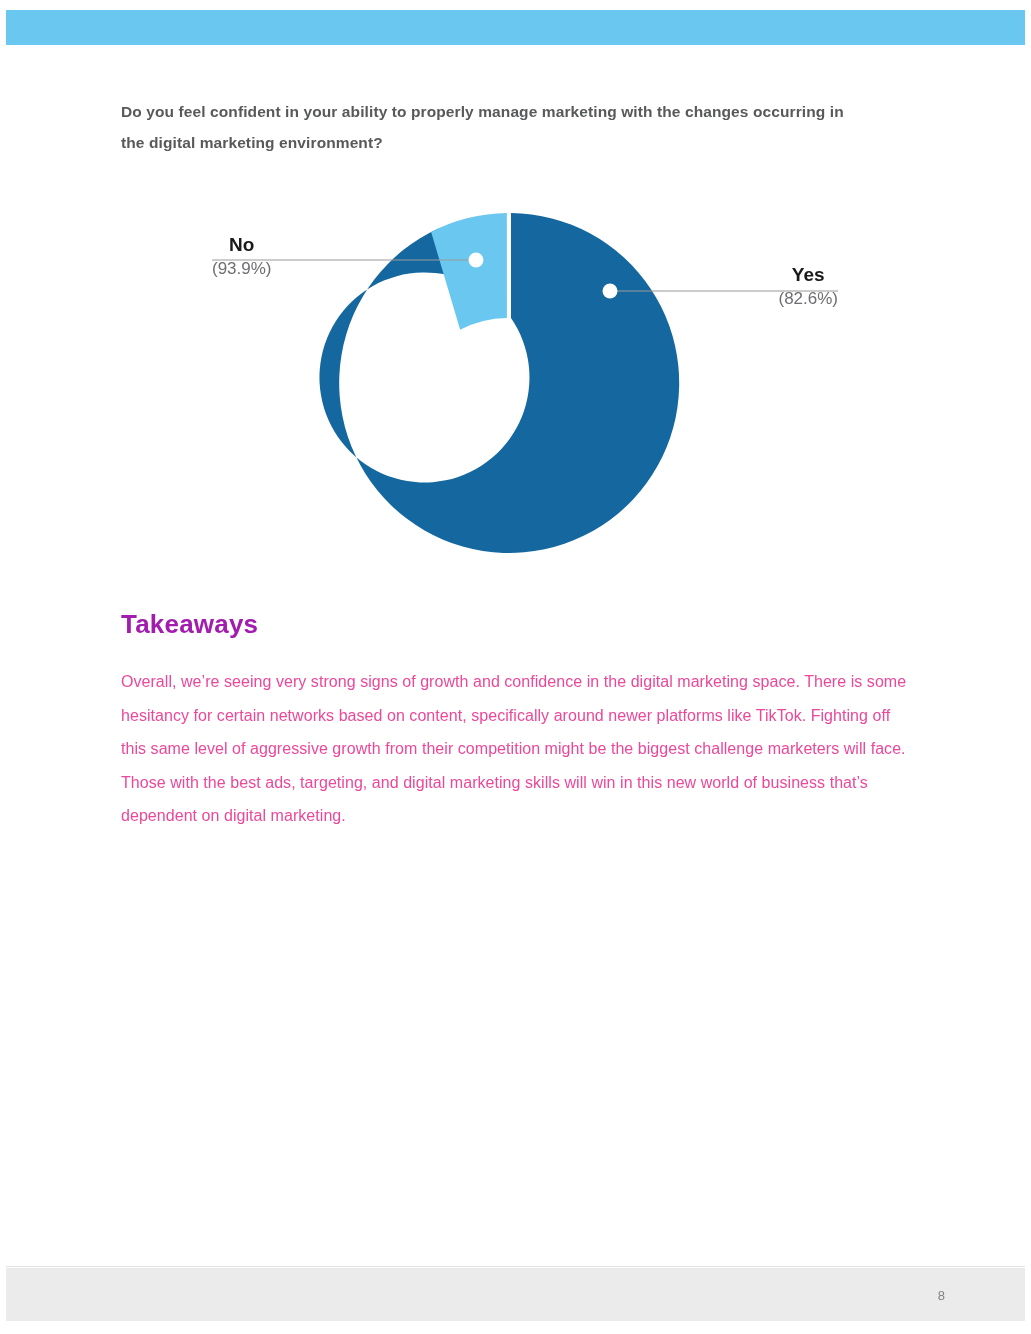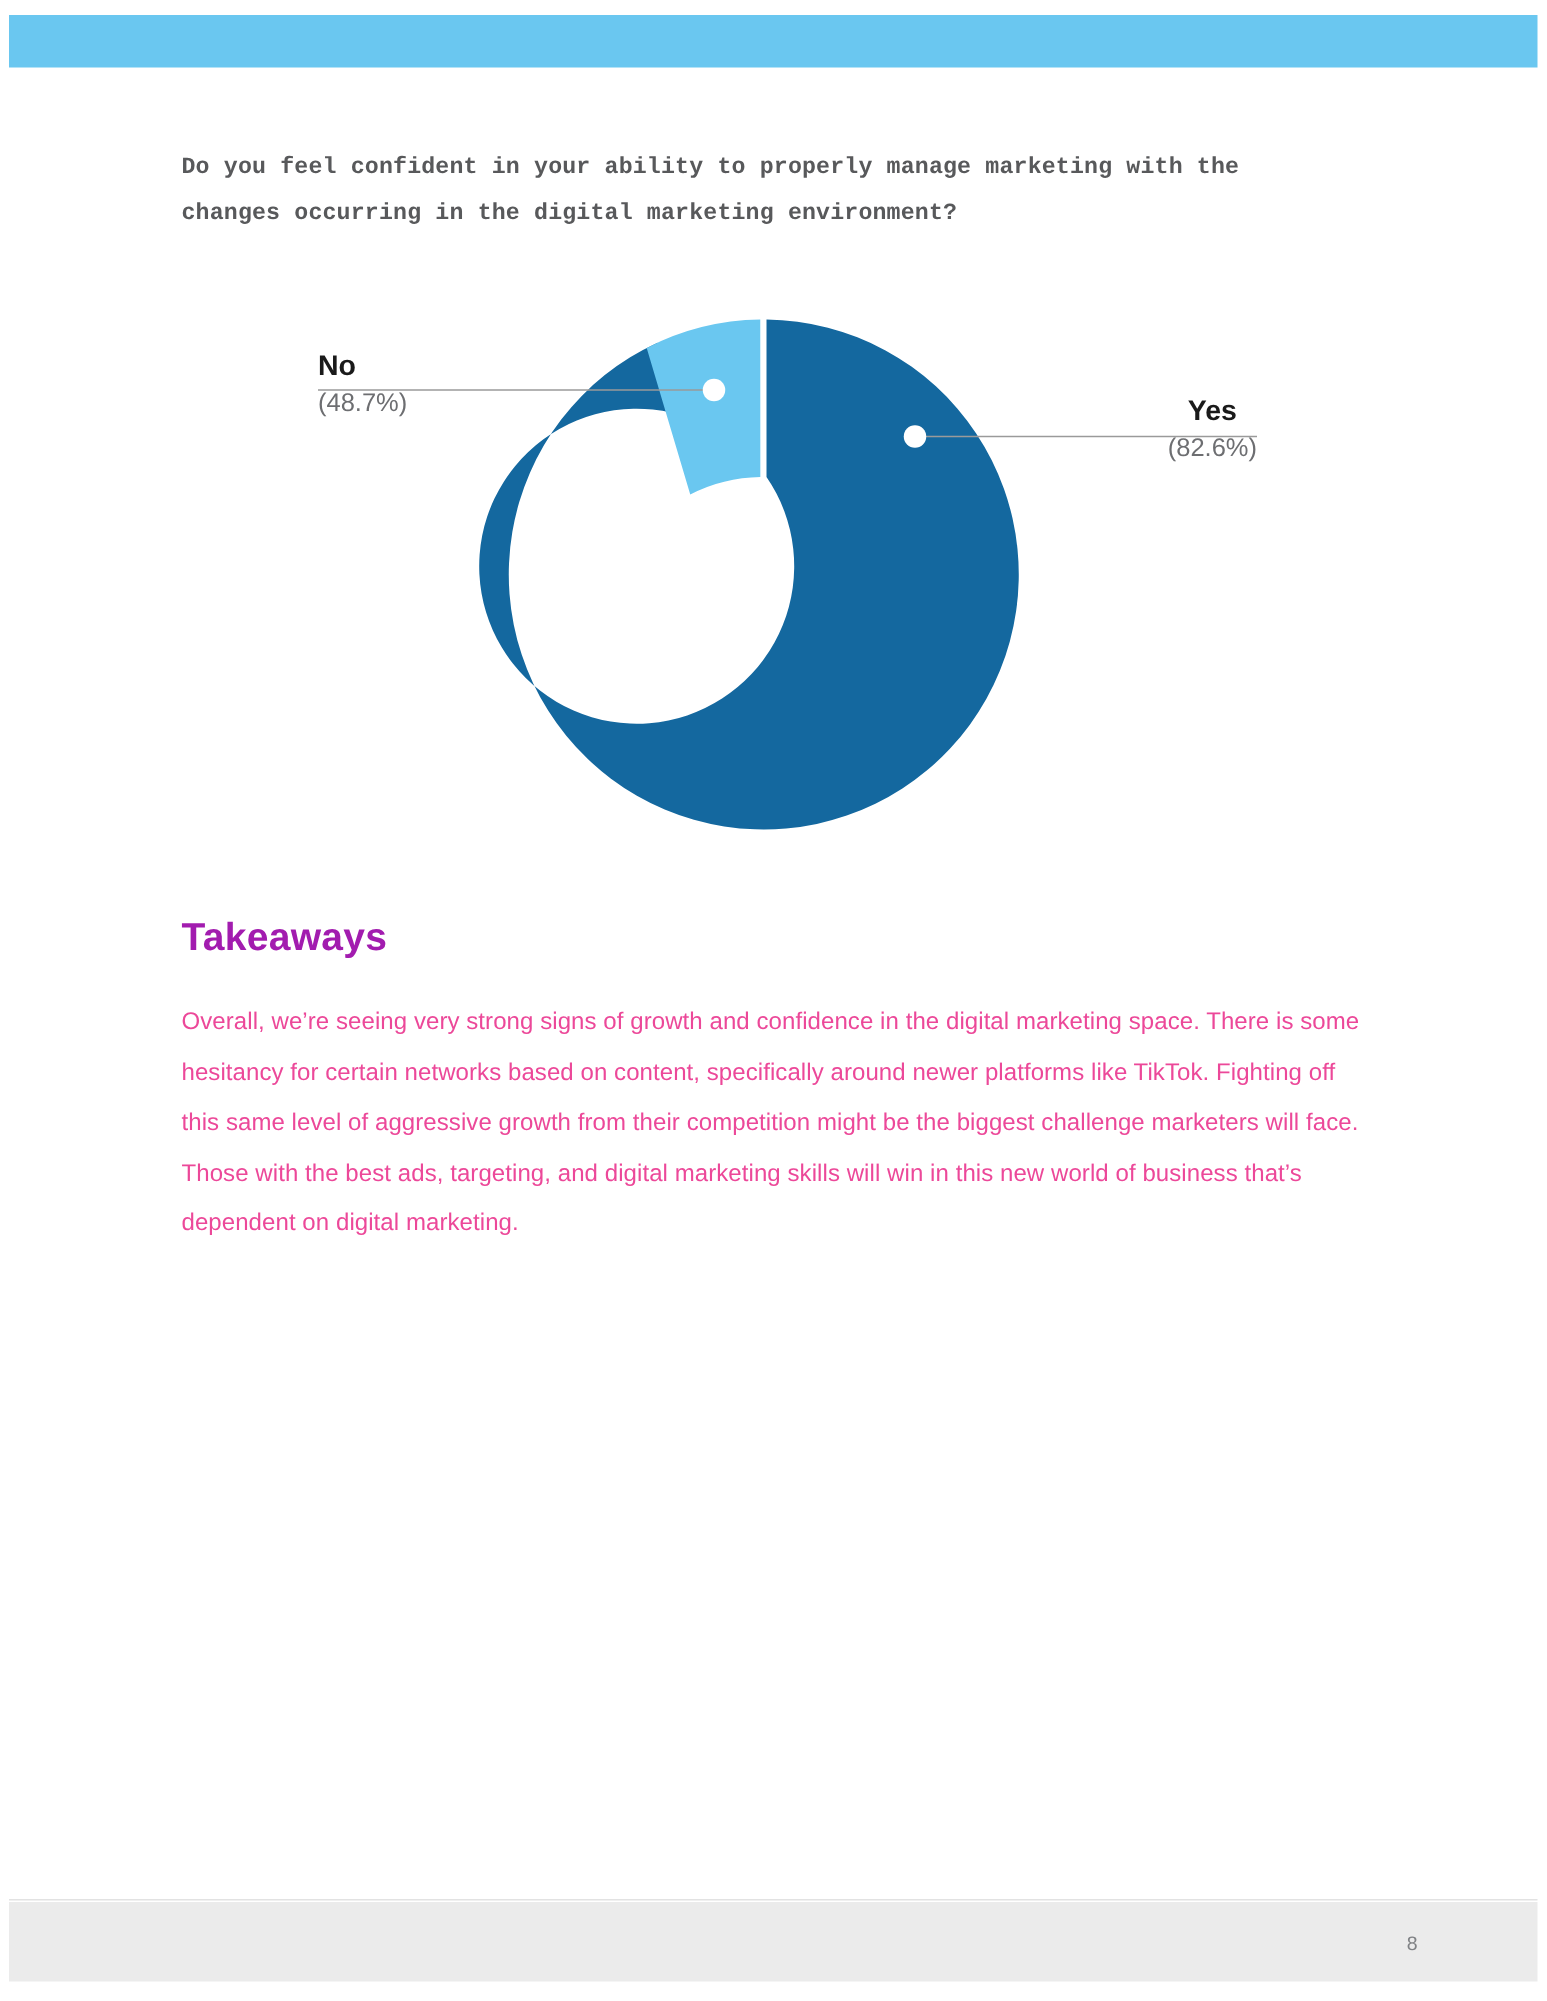--- a/index.html
+++ b/index.html
@@ -38,21 +38,20 @@
   .question {
     position: absolute;
     left: 121px;
     top: 96px;
     width: 740px;
     font-size: 15.5px;
     font-weight: bold;
     color: #58595b;
     line-height: 31px;
     letter-spacing: 0.1px;
-    font-family: Liberation Mono, monospace;
   }
 
   
   .chart-wrap {
     position: absolute;
     left: 0;
     top: 190px;
     width: 1031px;
     height: 390px;
   }
@@ -75,21 +74,21 @@
   }
   .callout .pct {
     font-size: 17px;
     color: #6d6e71;
     line-height: 26px;
     white-space: nowrap;
   }
   .callout-no {
     left: 212px;
     top: 234px;
-    text-align: left;
+    text-align: center;
   }
   .callout-yes {
     right: 193px;
     top: 264px;
     text-align: center;
   }
 
   
   .takeaways-title {
     position: absolute;
@@ -164,21 +163,21 @@
       <line x1="300" y1="70" x2="212" y2="70" stroke="#9a9a9a" stroke-width="1.1"></line>
       <circle cx="476" cy="70" r="7.5" fill="#ffffff"></circle>
 
       <line x1="610" y1="101" x2="838" y2="101" stroke="#9a9a9a" stroke-width="1.1"></line>
       <circle cx="610" cy="101" r="7.5" fill="#ffffff"></circle>
     </svg>
   </div>
 
   <div class="callout callout-no">
     <div class="name">No</div>
-    <div class="pct">(48.7%)</div>
+    <div class="pct">(93.9%)</div>
   </div>
 
   <div class="callout callout-yes">
     <div class="name">Yes</div>
     <div class="pct">(82.6%)</div>
   </div>
 
   <div class="takeaways-title">Takeaways</div>
   <div class="takeaways-body">Overall, we’re seeing very strong signs of growth and confidence in the digital marketing space. There is some hesitancy for certain networks based on content, specifically around newer platforms like TikTok. Fighting off this same level of aggressive growth from their competition might be the biggest challenge marketers will face. Those with the best ads, targeting, and digital marketing skills will win in this new world of business that’s dependent on digital marketing.</div>
 

